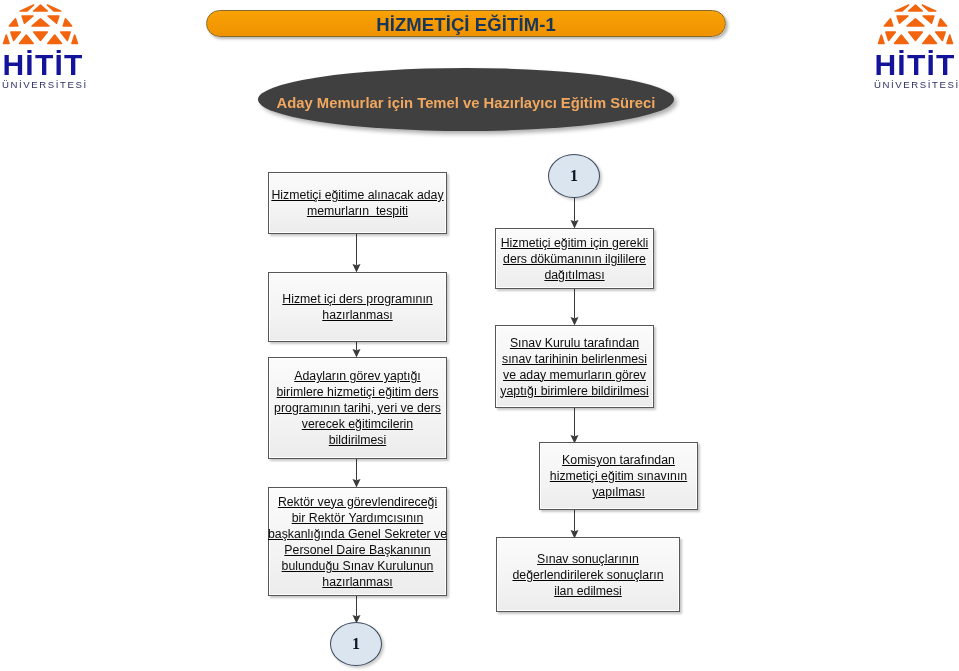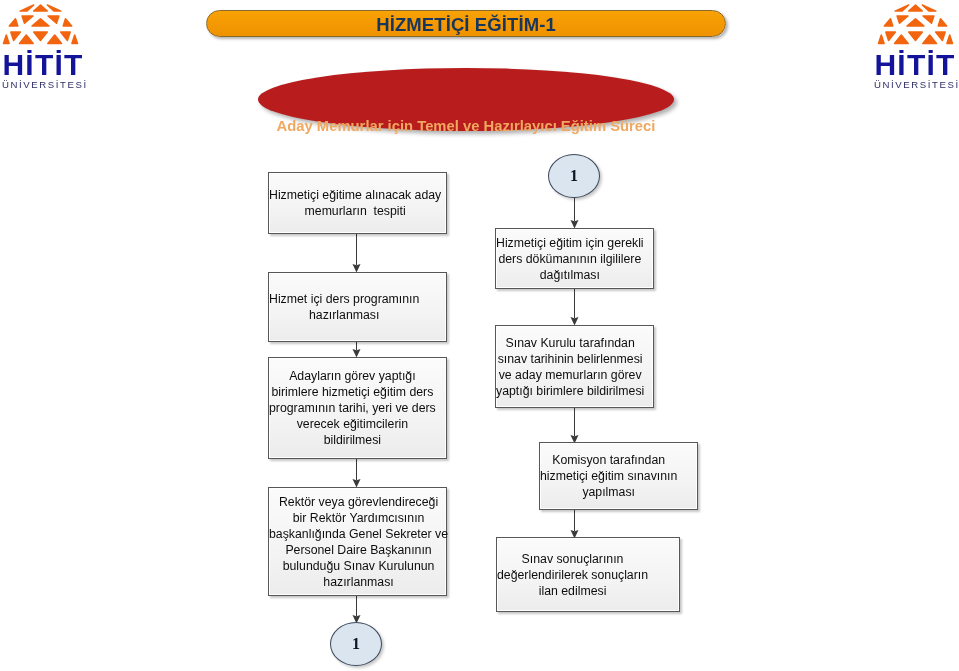--- a/index.html
+++ b/index.html
@@ -35,36 +35,36 @@
     display:flex;align-items:center;justify-content:center;
   }
   .banner-text{
     font-family:"Liberation Sans",sans-serif;font-weight:bold;font-size:18.5px;
     color:#17365d;letter-spacing:0.1px;position:relative;top:1px;
   }
 
   
   .ellipse{
     position:absolute;left:258px;top:68px;width:416px;height:63px;
-    border-radius:50%;background:#b91c1c;
+    border-radius:50%;background:#404040;
     box-shadow:3px 3px 4px rgba(0,0,0,0.32);
-    display:flex;align-items:flex-end;justify-content:center;
+    display:flex;align-items:center;justify-content:center;
   }
   .ellipse-text{
     font-family:"Liberation Sans",sans-serif;font-weight:bold;font-size:14.8px;
     color:#f0a860;white-space:nowrap;position:relative;top:3px;
   }
 
   
   .box{
     position:absolute;box-sizing:border-box;
     background:linear-gradient(180deg,#fbfbfb 0%,#f3f3f3 62%,#ececec 100%);
     border:1px solid #575757;
     box-shadow:inset 0 0 0 1px #ffffff, 2px 2px 2px rgba(0,0,0,0.22);
-    display:flex;align-items:center;justify-content:flex-start;text-align:center;
+    display:flex;align-items:center;justify-content:center;text-align:center;text-decoration:underline;
   }
   .box-text{
     font-family:"Liberation Sans",sans-serif;font-size:12.3px;color:#0d0d0d;
     line-height:16px;white-space:nowrap;
   }
 
   
   .circ{
     position:absolute;border-radius:50%;
     background:#dae5f0;border:1px solid #3c4a5c;

